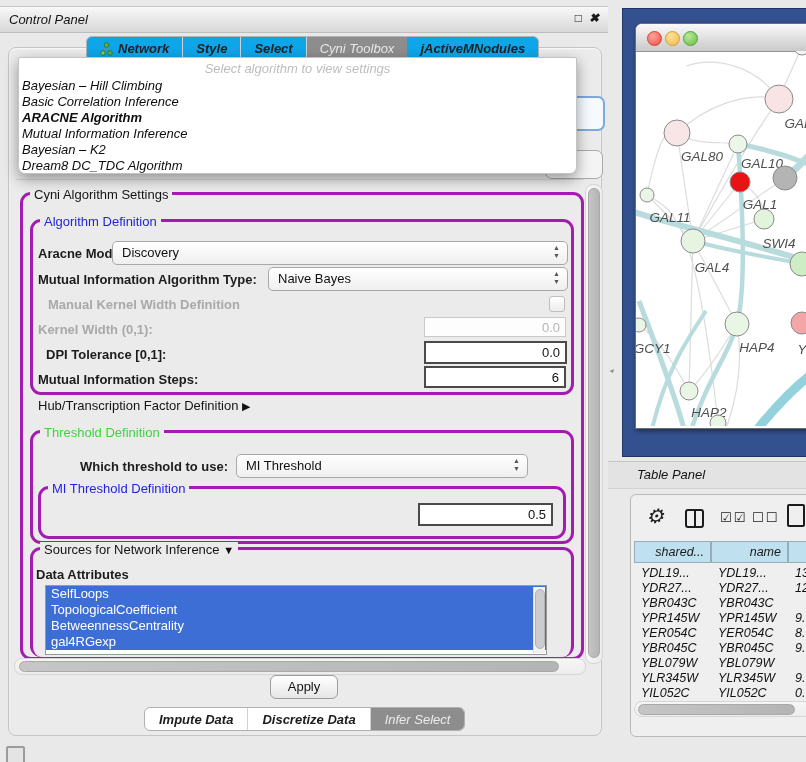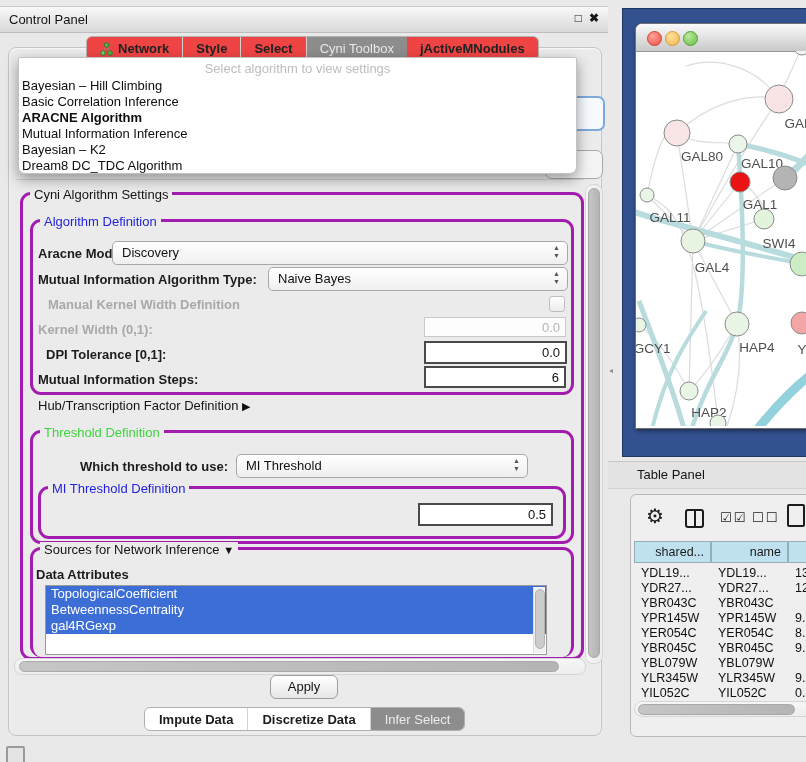--- a/index.html
+++ b/index.html
@@ -1,27 +1,27 @@
 <!DOCTYPE html>
 <html><head>
 <meta charset="utf-8">
 <style>
   html,body{margin:0;padding:0;}
   body{width:806px;height:762px;overflow:hidden;background:#e9e9e9;
        font-family:"Liberation Sans",sans-serif;-webkit-font-smoothing:antialiased;position:relative;}
-  .abs{position:absolute;}
+  .abs{position:absolute;font-style:italic;}
   .root{position:absolute;left:0;top:0;width:806px;height:762px;overflow:hidden;}
 
   
   .titlebar{left:0;top:6px;width:608px;height:25px;background:linear-gradient(#f8f8f8,#d8d8d8);
             border-top:1px solid #c9c9c9;border-bottom:1px solid #bdbdbd;}
   .titlebar .t{position:absolute;left:9px;top:5px;font-size:13px;color:#141414;}
   .win-ico{position:absolute;top:4px;font-size:12px;color:#1a1a1a;cursor:default;}
 
-  .tabbar{left:86px;top:36px;height:23px;display:flex;background:#ef4444;border:1px solid #b3b3b3;
+  .tabbar{left:86px;top:36px;height:23px;display:flex;background:#0ea5e9;border:1px solid #b3b3b3;
           border-radius:6px;overflow:hidden;z-index:5;}
   .tab{display:flex;align-items:center;padding:0 13px;font-size:13px;font-weight:600;color:#222;
        border-right:1px solid #d2d2d2;white-space:nowrap;}
   .tab:last-child{border-right:none;}
   .tab.sel{background:#8d8d8d;color:#e9e9e9;font-weight:400;border-right:none;}
   .tab .net-ico{margin-right:5px;display:inline-flex;}
 
   .content-panel{left:8px;top:47px;width:592px;height:687px;background:#ebebeb;
                  border:1px solid #c5c5c5;border-radius:8px;box-shadow:inset 0 1px 2px rgba(255,255,255,.8);}
 
@@ -214,20 +214,21 @@
   </div>
   <input class="tinput strong" style="left: 418px; top: 503px; width: 135px; height: 23px;" value="0.5">
 
   <div class="grp" style="left:30px;top:547px;width:538px;height:107px;border-bottom:none;">
     <span class="legend"><span>Sources for Network Inference</span> <span class="tri">▼</span></span>
   </div>
   <span class="lbl" style="left:36px;top:567px;">Data Attributes</span>
 
   <div class="listbox" style="left:45px;top:585px;width:500px;height:68px;">
     <div>
+        <div class="li sel">SelfLoops</div>
         <div class="li sel">TopologicalCoefficient</div>
         <div class="li sel">BetweennessCentrality</div>
         <div class="li sel">gal4RGexp</div>
       </div>
     <div class="list-sb">
         <div class="th"></div>
       </div>
   </div>
 
   <div class="sb-track" style="left:585px;top:184px;width:16px;height:478px;">

